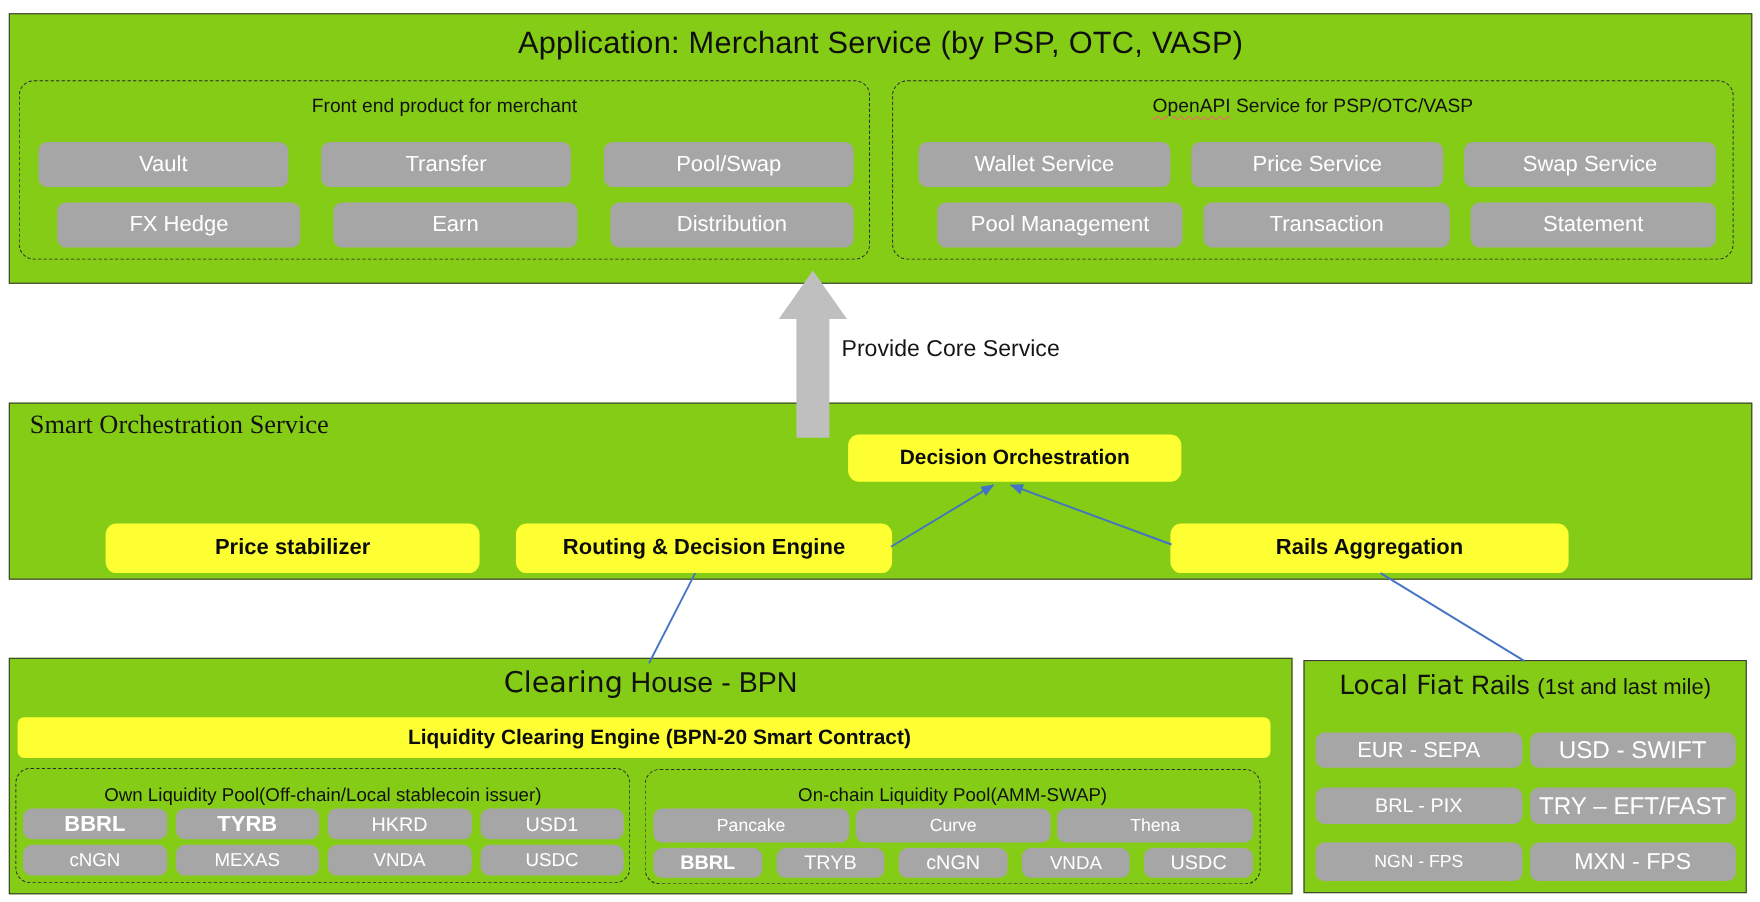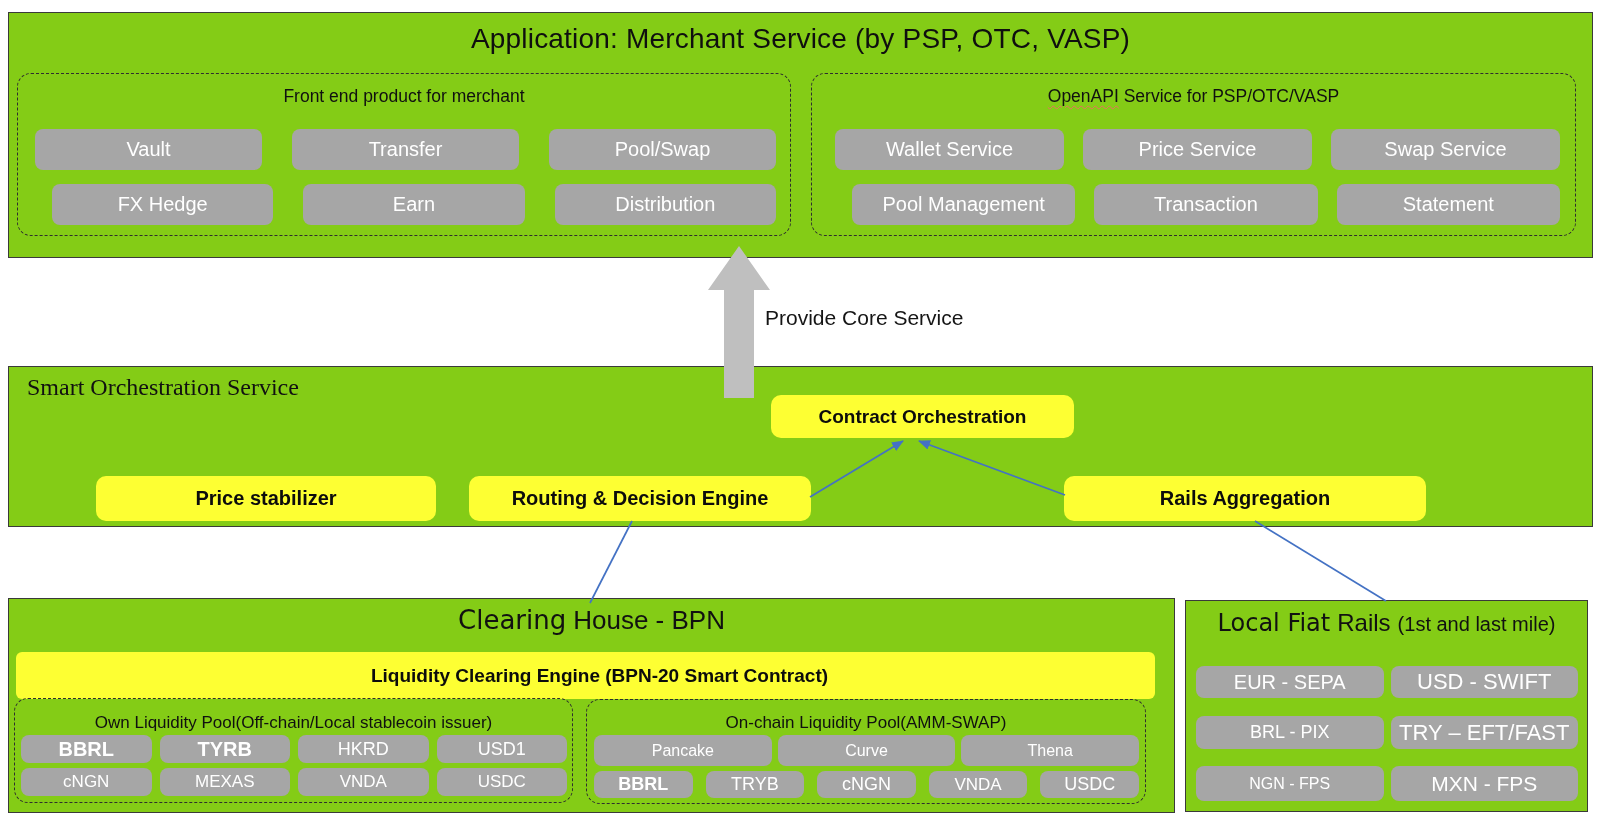--- a/index.html
+++ b/index.html
@@ -83,33 +83,33 @@
         <div class="chip">Statement</div>
       </div>
     </div>
   </div>
 
   <div class="abs core-label" style="left:765px;top:306px;">Provide Core Service</div>
 
   <div class="abs sec" style="left:8px;top:366px;width:1585px;height:161px;">
     <div class="abs orch-title" style="left:18px;top:7px;font-family:Liberation Serif, serif;">Smart Orchestration Service</div>
 
-    <div class="abs ybox" style="left:762px;top:28px;width:303px;height:43px;">Contract Orchestration</div>
+    <div class="abs ybox" style="left:762px;top:28px;width:303px;height:43px;">Decision Orchestration</div>
 
     <div class="abs ybox engine" style="left:87px;top:109px;width:340px;height:45px;">Price stabilizer</div>
     <div class="abs ybox engine" style="left:460px;top:109px;width:342px;height:45px;">Routing &amp; Decision Engine</div>
     <div class="abs ybox engine" style="left:1055px;top:109px;width:362px;height:45px;">Rails Aggregation</div>
   </div>
 
   <div class="abs sec" style="left:8px;top:598px;width:1167px;height:215px;">
     <div class="abs clr-title" style="top:6px;left:0;">
       <span class="t-strong">Clearing</span><span class="t-light gapS">House - BPN</span>
     </div>
 
-    <div class="abs ybox bar" style="left:7px;right:19px;top:53px;height:47px;padding-left:28px;">Liquidity Clearing Engine (BPN-20 Smart Contract)</div>
+    <div class="abs ybox bar" style="left:7px;right:19px;top:53px;height:37px;padding-left:28px;">Liquidity Clearing Engine (BPN-20 Smart Contract)</div>
 
     <div class="abs dash" style="left:5px;top:99px;width:559px;height:105px;">
       <div class="abs panel-title pool-title" style="top:14px;left:0;">Own Liquidity Pool(Off-chain/Local stablecoin issuer)</div>
       <div class="abs row own-row own-r1">
         <div class="chip fs20 bold">BBRL</div>
         <div class="chip fs20 bold">TYRB</div>
         <div class="chip fs18">HKRD</div>
         <div class="chip fs18">USD1</div>
       </div>
       <div class="abs row own-row own-r2">

